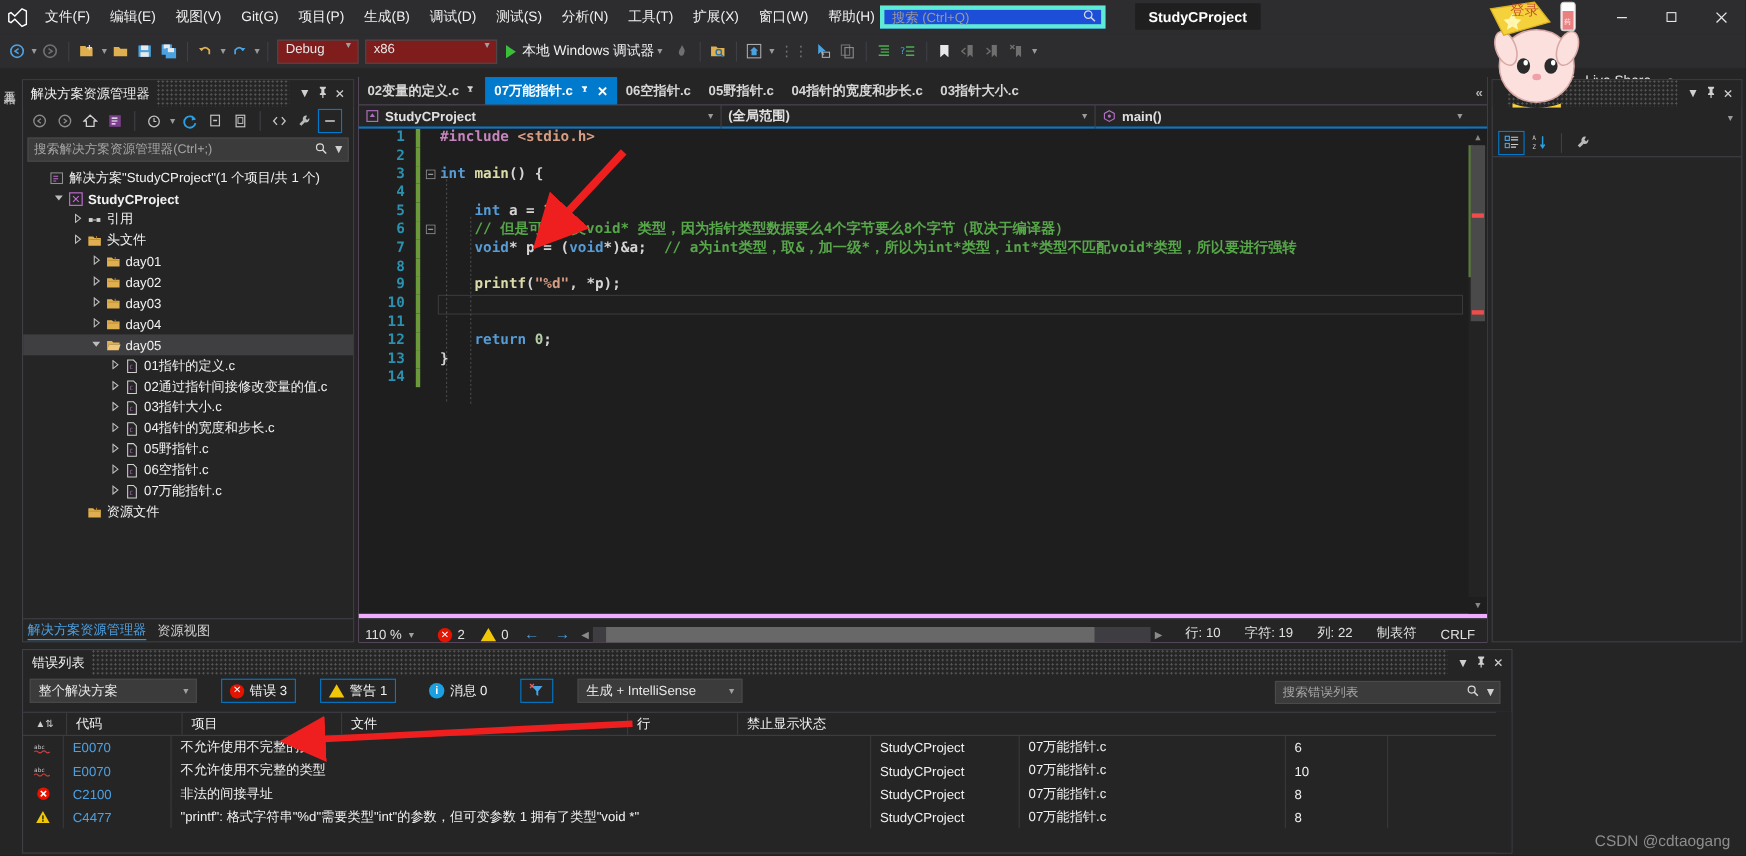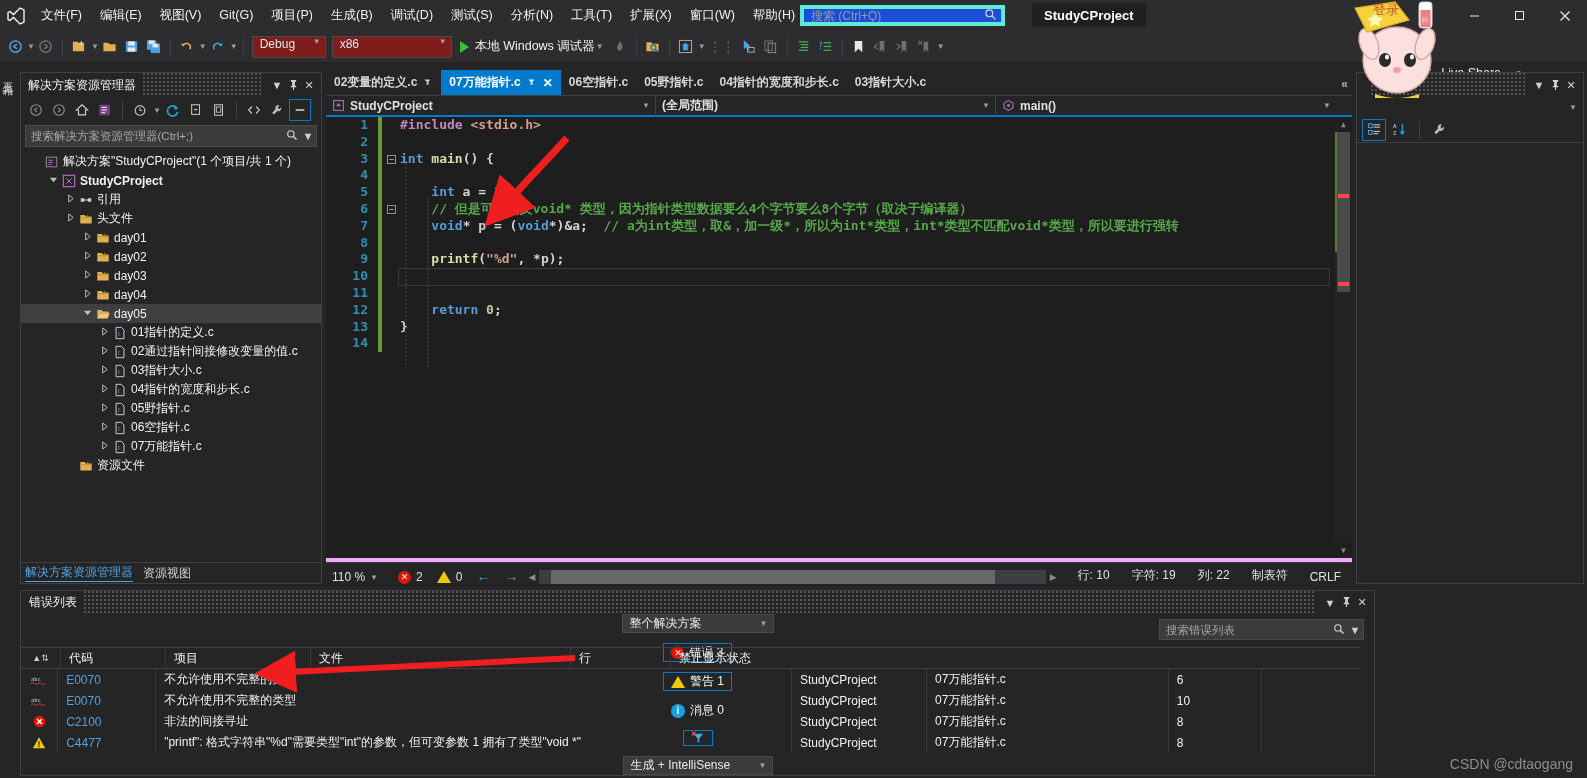--- a/index.html
+++ b/index.html
@@ -177,21 +177,21 @@
   .pr-tb { width: 24px; height: 22px; display: flex; align-items: center; justify-content: center; color: #c5c5c5; font-size: 12px; }
   .pr-tb.active { border: 1px solid #007acc; }
   .props-sub { height: 20px; display:flex; align-items:center; justify-content:flex-end; padding-right:6px; color:#9a9a9a; font-size:8px;}
 
   
   .errlist {
     position: absolute; left: 20px; top: 590px; width: 1355px; height: 186px;
     background: #252526; border: 1px solid #3f3f46;
   }
   .el-head { height: 23px; display: flex; align-items: center; padding: 0 4px 0 8px; font-size: 12px; color: #f1f1f1; }
-  .el-toolbar { height: 28px; display: flex; align-items: center; gap: 10px; padding: 0 6px; flex-direction: column; }
+  .el-toolbar { height: 28px; display: flex; align-items: center; gap: 22px; padding: 0 6px; }
   .el-combo {
     height: 22px; width: 152px; background: #3b3b3c; border: 1px solid #4a4a4d; color: #e8e8e8;
     font-size: 12px; display: flex; align-items: center; padding: 0 5px 0 7px;
   }
   .el-combo .cv { flex: 1; }
   .el-combo .ca { color: #a0a0a0; font-size: 8px; }
   .el-combo.wide { width: 150px; }
   .chip {
     height: 22px; display: flex; align-items: center; gap: 5px; padding: 0 7px;
     font-size: 12px; color: #f1f1f1; border: 1px solid transparent;

